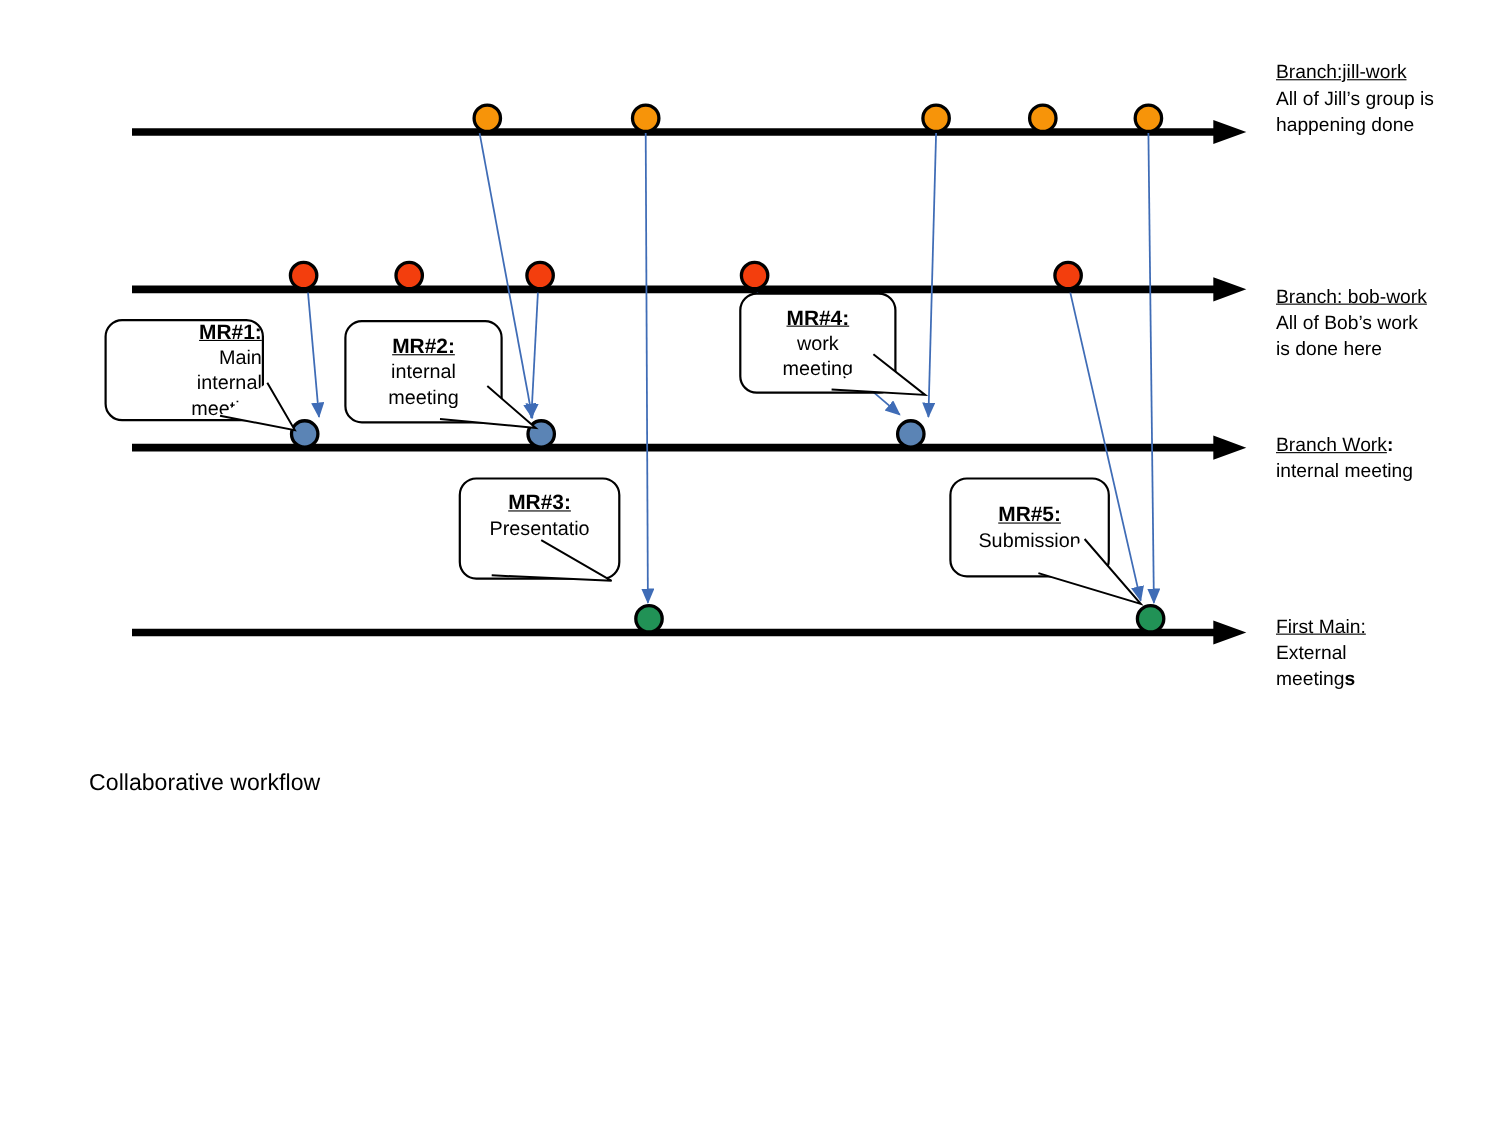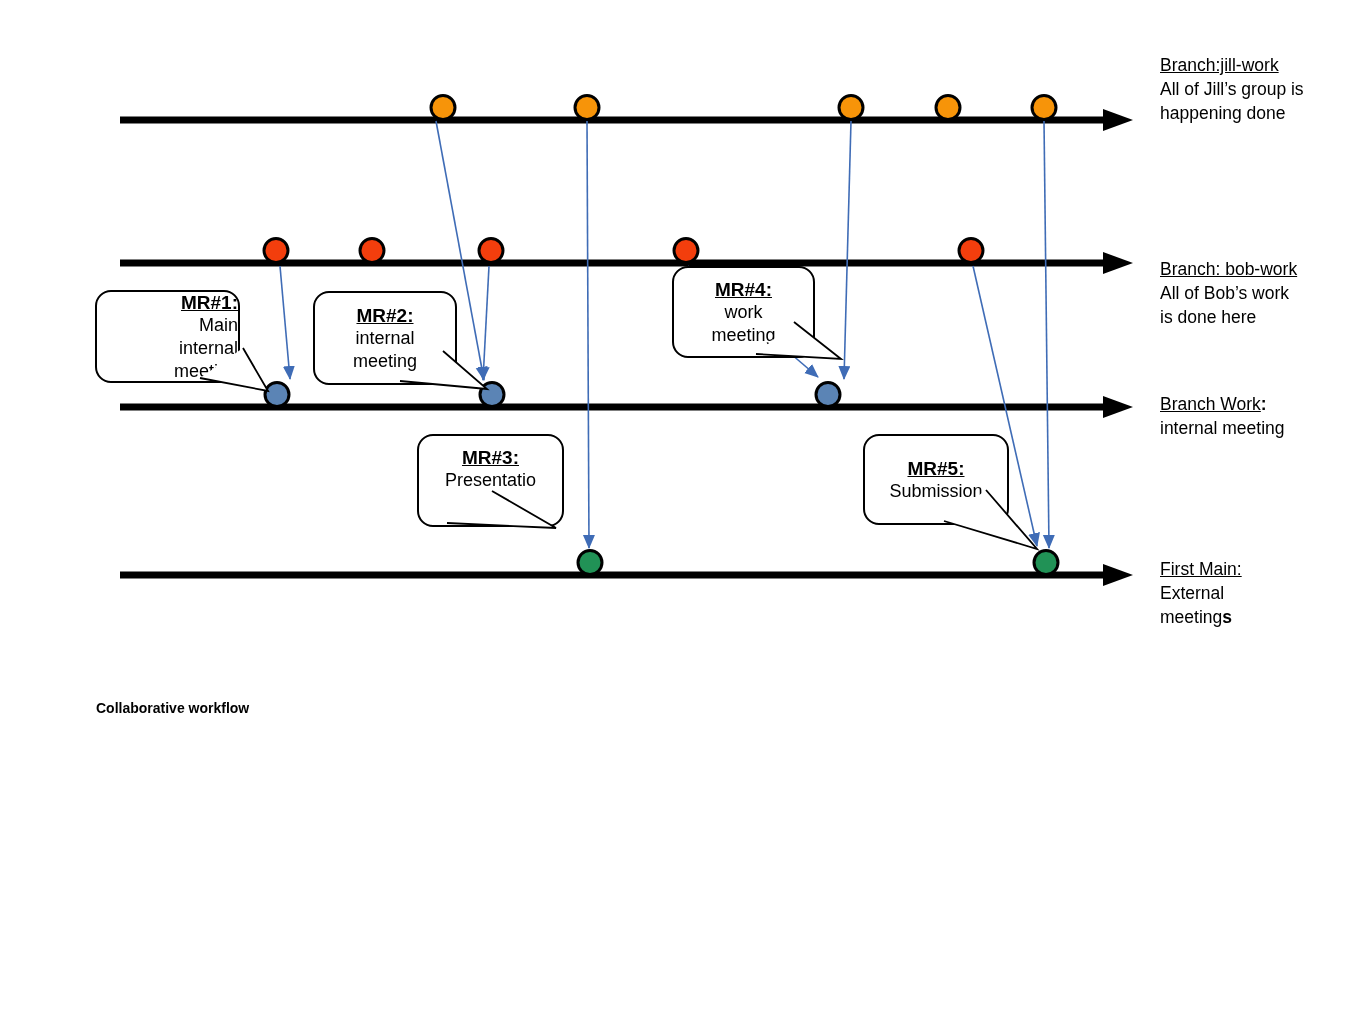--- a/index.html
+++ b/index.html
@@ -14,21 +14,21 @@
   .callout{
     position:absolute;background:#ffffff;border:2px solid #000;border-radius:16px;
     display:flex;flex-direction:column;justify-content:center;align-items:center;
     text-align:center;font-size:18px;line-height:23px;box-sizing:border-box;
   }
   .callout .callout-title{font-weight:bold;text-decoration:underline;font-size:19px;}
   .branch-label{position:absolute;left:1160px;width:215px;font-size:17.5px;line-height:24px;}
   .branch-label .bl-title{text-decoration:underline;}
   .branch-label .bl-suffix{font-weight:bold;}
   .branch-label .bold-tail{font-weight:bold;}
-  .slide-title{position:absolute;left:96px;top:700px;font-size:14px;font-weight:bold;z-index:2;}
+  .slide-title{position:absolute;left:81px;top:700px;font-size:21px;font-weight:normal;z-index:2;}
 </style>
 </head>
 <body>
 
 <div class="canvas">
   <svg class="layer" id="base-layer">
       <defs>
         <marker id="arr" markerUnits="userSpaceOnUse" markerWidth="16" markerHeight="14" refX="13" refY="6" orient="auto">
           <path d="M0,0 L14,6 L0,12 Z" fill="#3F6CB6"></path>
         </marker>

